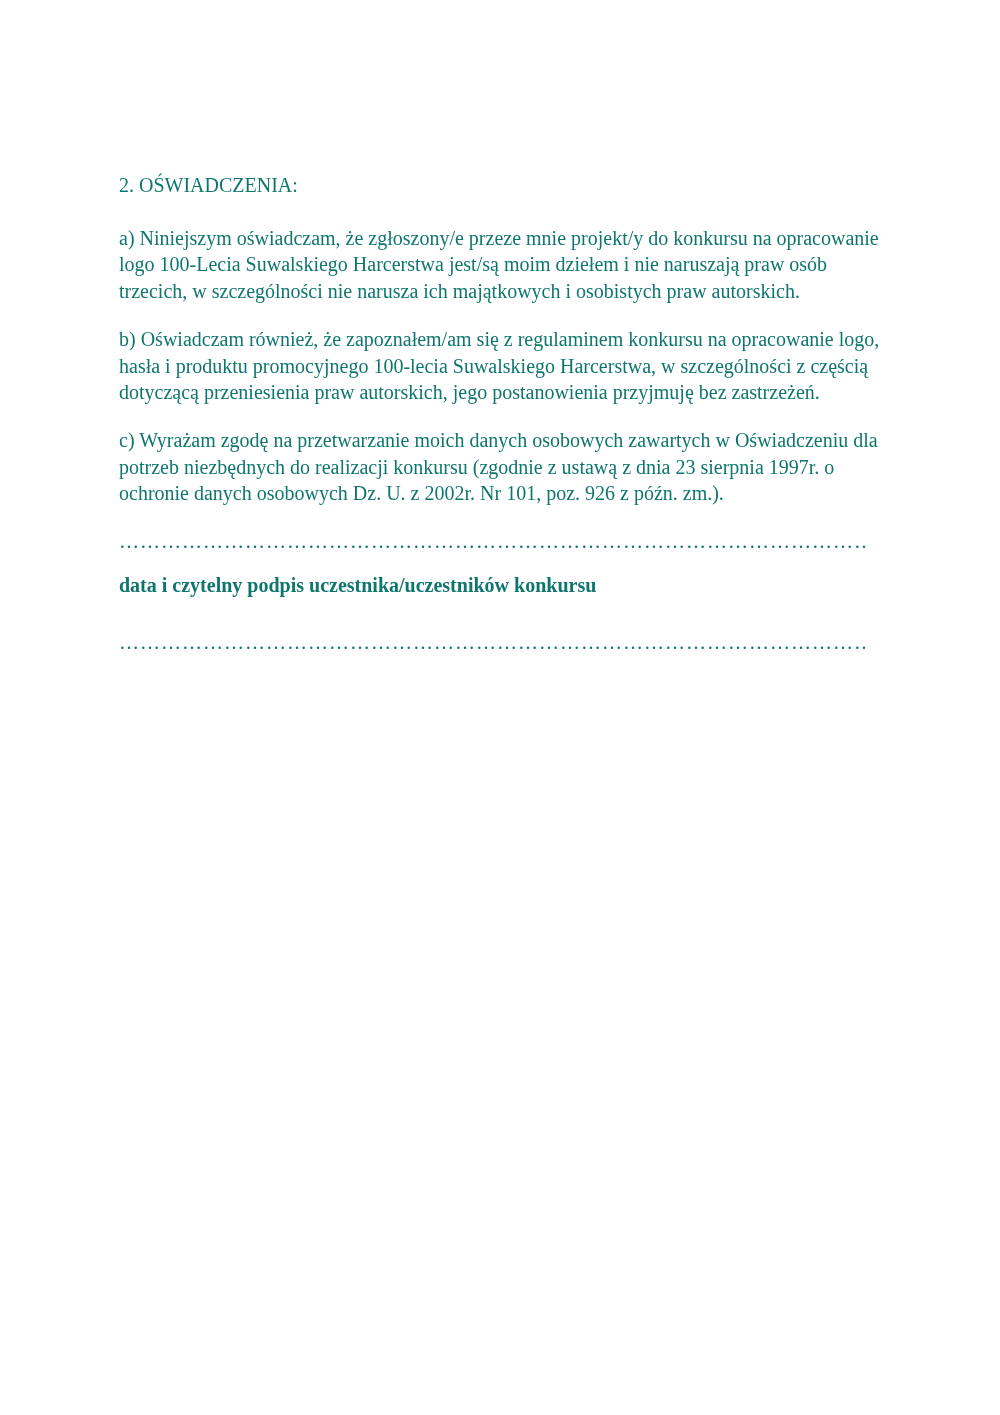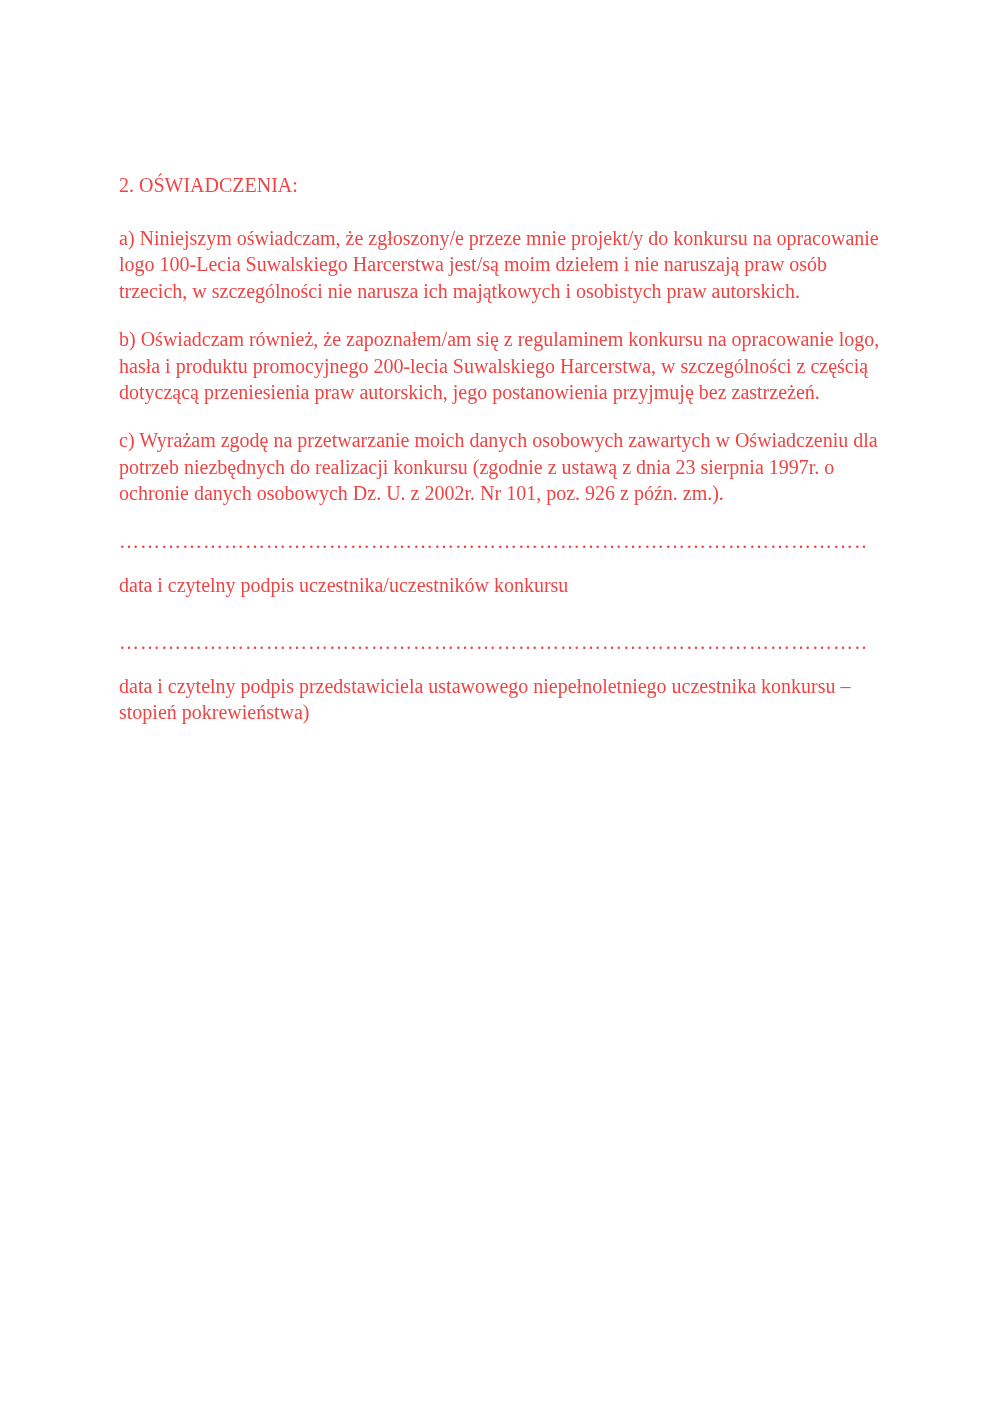--- a/index.html
+++ b/index.html
@@ -6,21 +6,21 @@
     margin: 0;
     padding: 0;
     background: #ffffff;
   }
   .page {
     position: relative;
     width: 1000px;
     height: 1415px;
     box-sizing: border-box;
     background: #ffffff;
-    color: #ef4444;
+    color: #0f766e;
     font-family: "Liberation Serif", "DejaVu Serif", serif;
     font-size: 20px;
     line-height: 26.7px;
     padding: 172px 116px 0 119px;
     overflow: hidden;
   }
   .content {
     width: 765px;
   }
   .heading {
@@ -43,40 +43,40 @@
   }
   .dotted-line {
     width: 748px;
     height: 27px;
     overflow: hidden;
     white-space: nowrap;
     letter-spacing: 1px;
   }
   .sig-label {
     margin: 17px 0 0 0;
+    font-weight: bold;
   }
 </style>
 </head>
 <body>
 
 <div class="page">
   <div class="content">
 
     <h1 class="heading">2. OŚWIADCZENIA:</h1>
 
     <p class="para">a) Niniejszym oświadczam, że zgłoszony/e przeze mnie projekt/y do konkursu na opracowanie logo 100-Lecia Suwalskiego Harcerstwa jest/są moim dziełem i nie naruszają praw osób trzecich, w szczególności nie narusza ich majątkowych i osobistych praw autorskich.</p>
 
-    <p class="para">b) Oświadczam również, że zapoznałem/am się z regulaminem konkursu na opracowanie logo, hasła i produktu promocyjnego 200-lecia Suwalskiego Harcerstwa, w szczególności z częścią dotyczącą przeniesienia praw autorskich, jego postanowienia przyjmuję bez zastrzeżeń.</p>
+    <p class="para">b) Oświadczam również, że zapoznałem/am się z regulaminem konkursu na opracowanie logo, hasła i produktu promocyjnego 100-lecia Suwalskiego Harcerstwa, w szczególności z częścią dotyczącą przeniesienia praw autorskich, jego postanowienia przyjmuję bez zastrzeżeń.</p>
 
     <p class="para">c) Wyrażam zgodę na przetwarzanie moich danych osobowych zawartych w Oświadczeniu dla potrzeb niezbędnych do realizacji konkursu (zgodnie z ustawą z dnia 23 sierpnia 1997r. o ochronie danych osobowych Dz. U. z 2002r. Nr 101, poz. 926 z późn. zm.).</p>
 
     <div class="sig-block first">
       <div class="dotted-line">……………………………………………………………………………………………………………………</div>
       <p class="sig-label">data i czytelny podpis uczestnika/uczestników konkursu</p>
     </div>
 
     <div class="sig-block">
       <div class="dotted-line">……………………………………………………………………………………………………………………</div>
-      <p class="sig-label">data i czytelny podpis przedstawiciela ustawowego niepełnoletniego uczestnika konkursu – stopień pokrewieństwa)</p>
     </div>
 
   </div>
 </div>
 
 </body></html>

